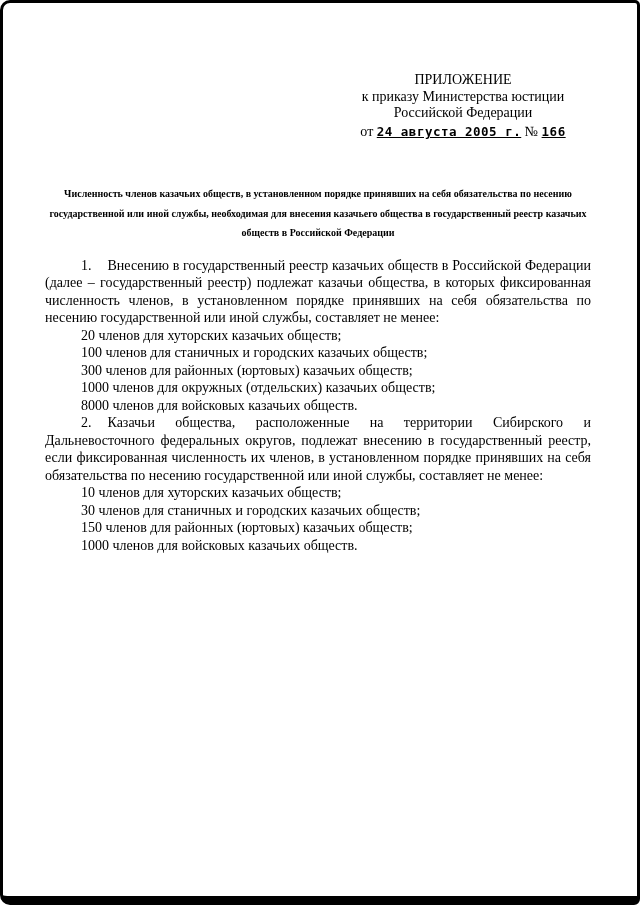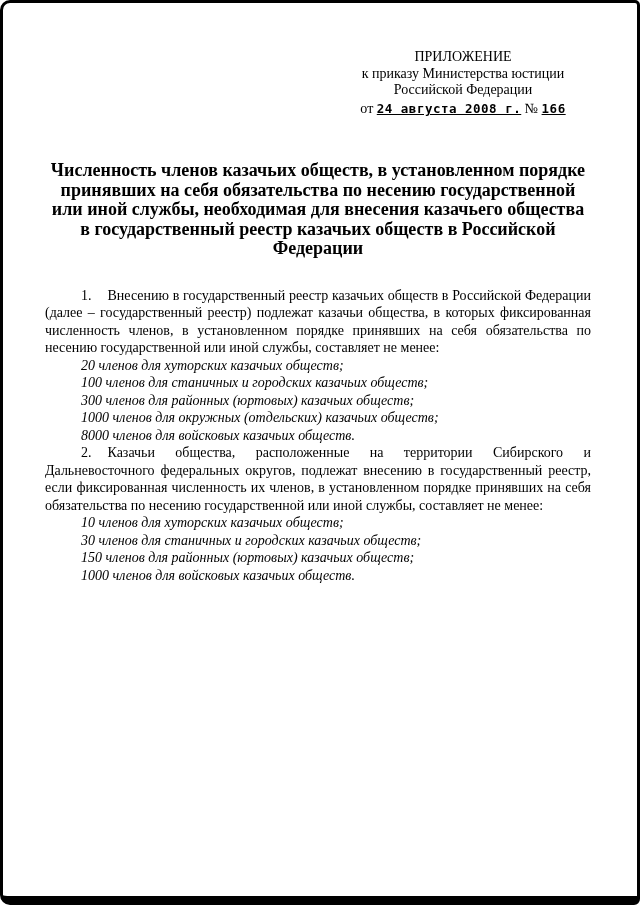--- a/index.html
+++ b/index.html
@@ -21,73 +21,73 @@
     font-size: 14px;
     color: #000000;
     overflow: hidden;
   }
   .header-block {
     width: 256px;
     margin-left: auto;
     margin-right: 0;
     text-align: center;
     line-height: 16.5px;
+    margin-top: 23px;
   }
   .date-line {
     white-space: nowrap;
     margin-top: 2px;
     text-align: center;
   }
   .typewriter {
     font-family: "DejaVu Sans Mono", monospace;
     font-weight: bold;
     font-size: 12.5px;
     letter-spacing: 0.5px;
   }
   .underlined {
     text-decoration: underline;
   }
   .doc-title {
-    font-size: 18px;
+    font-size: 10px;
     font-weight: bold;
     text-align: center;
-    margin: 44px 4px 28px 4px;
+    margin: 44px 4px 14px 4px;
     line-height: 19.5px;
   }
   .para {
     text-align: justify;
     text-indent: 36px;
     margin: 0;
     line-height: 17.5px;
   }
   .para-num {
     padding-right: 16px;
     font-weight: normal;
   }
   .list {
     margin: 0;
-    font-style: italic;
   }
   .list-item {
     margin-left: 36px;
     line-height: 17.5px;
   }
 </style>
 </head>
 <body>
 
 <div class="page">
 
   <div class="header-block">
     <div>ПРИЛОЖЕНИЕ</div>
     <div>к приказу Министерства юстиции</div>
     <div>Российской Федерации</div>
     <div class="date-line">
       <span>от</span>
-      <span class="typewriter underlined">24 августа 2008 г.</span>
+      <span class="typewriter underlined">24 августа 2005 г.</span>
       <span>№</span>
       <span class="typewriter underlined">166</span>
     </div>
   </div>
 
   <div class="doc-title">Численность членов казачьих обществ, в установленном порядке принявших на себя обязательства по несению государственной или иной службы, необходимая для внесения казачьего общества в государственный реестр казачьих обществ в Российской Федерации</div>
 
   <p class="para">
     <span class="para-num">1.</span><span>Внесению в государственный реестр казачьих обществ в Российской Федерации (далее – государственный реестр) подлежат казачьи общества, в которых фиксированная численность членов, в установленном порядке принявших на себя обязательства по несению государственной или иной службы, составляет не менее:</span>
   </p>

